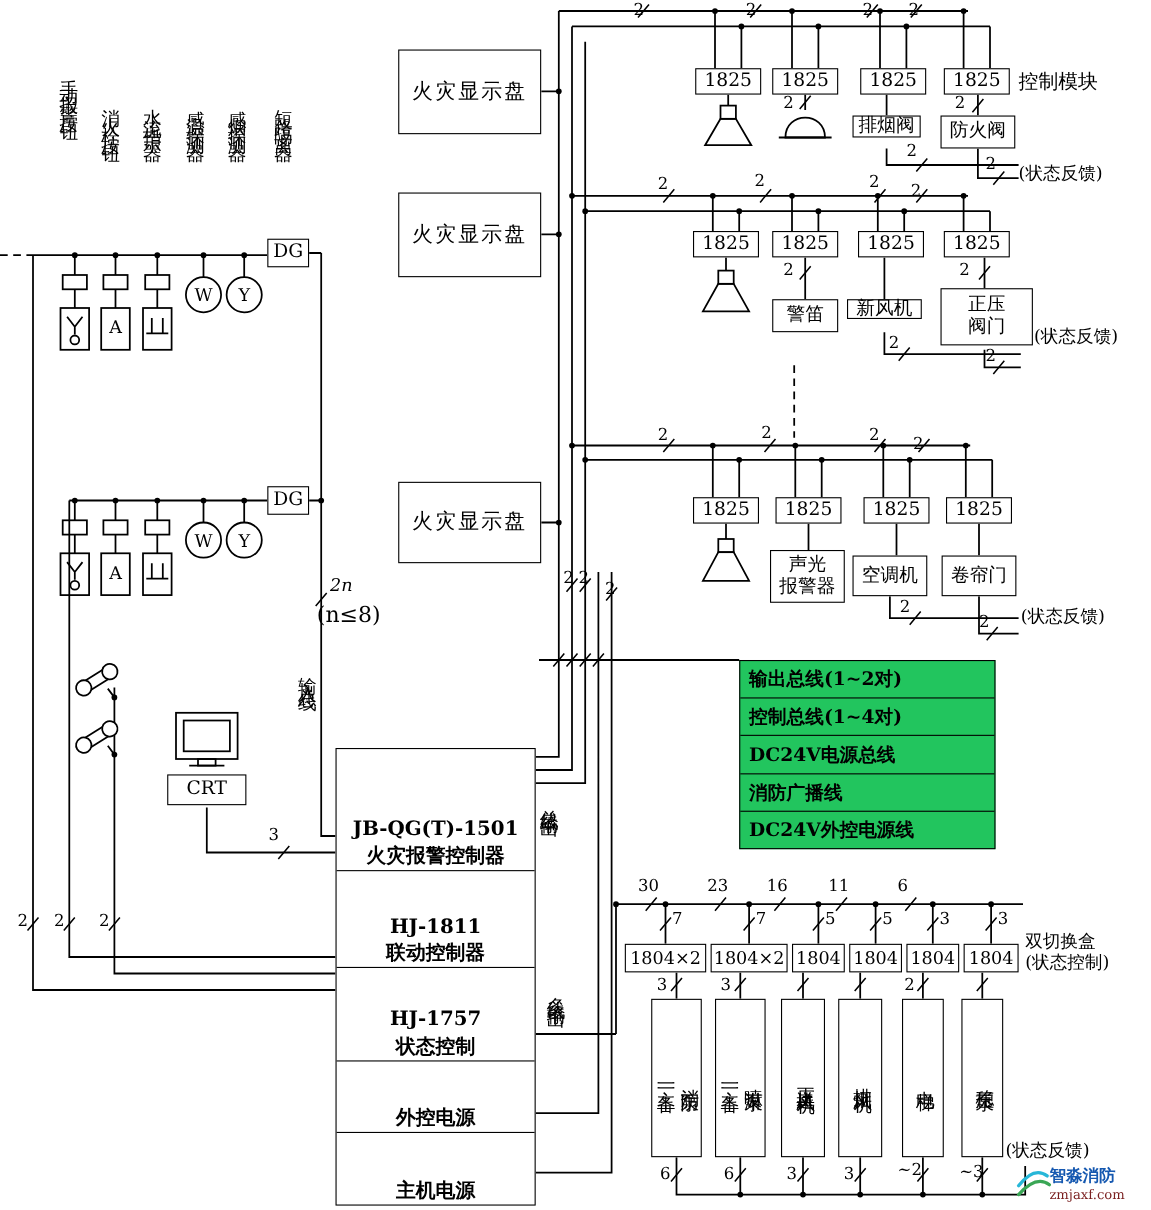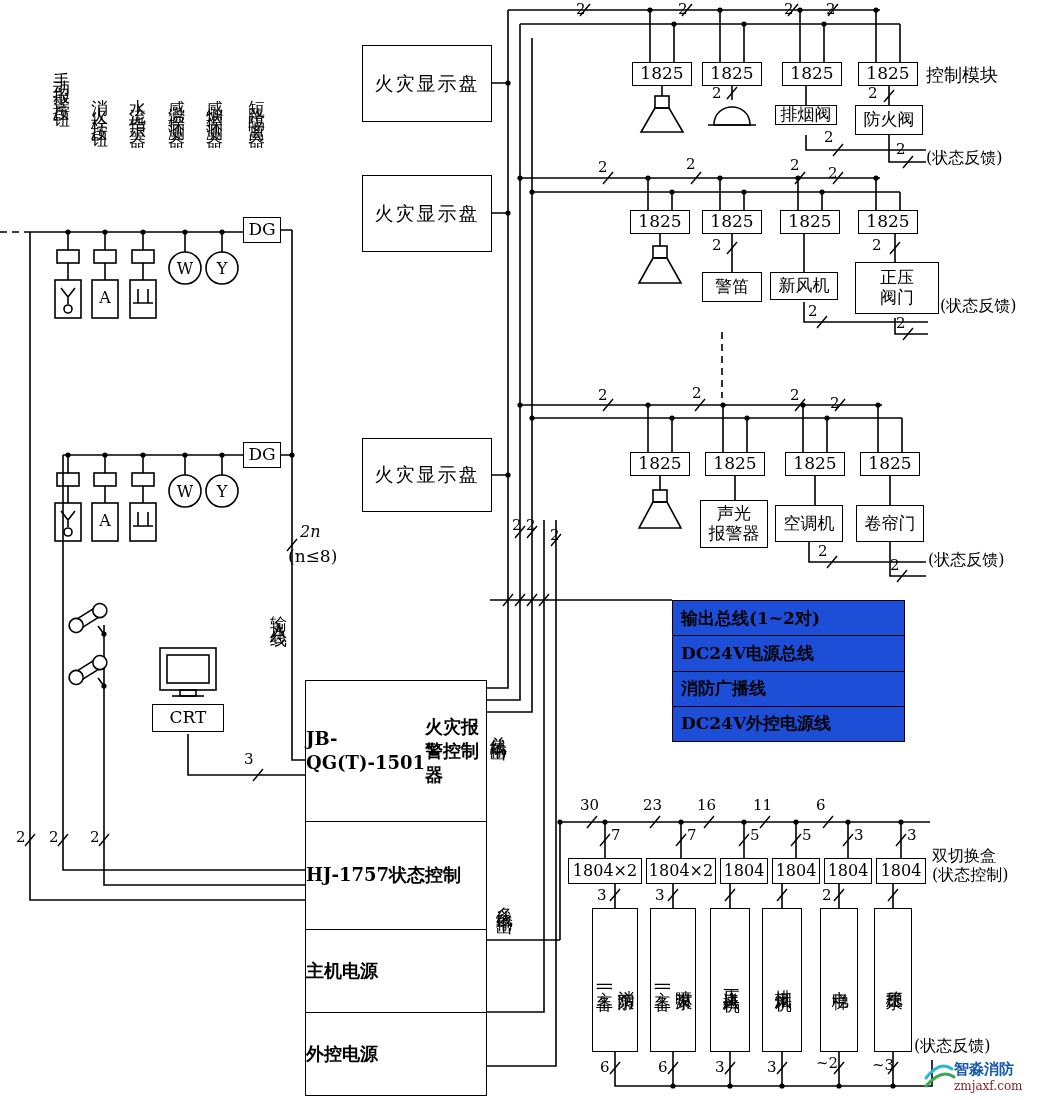--- a/index.html
+++ b/index.html
@@ -8,29 +8,29 @@
           font-family:"DejaVu Serif",serif;color:#000}
   svg{position:absolute;left:0;top:0}
   .box{position:absolute;border:1.6px solid #000;background:#fff;display:flex;flex-direction:column;
        align-items:center;justify-content:center;line-height:1.15;text-align:center;
        font-family:"DejaVu Serif",serif}
   .lbl{position:absolute;font-family:"DejaVu Serif",serif;line-height:1.2}
   .wl{position:absolute;font:15px "DejaVu Serif",serif}
   .vlbl{position:absolute;writing-mode:vertical-rl;text-orientation:upright;
         font-family:"DejaVu Serif",serif}
   .vbox{writing-mode:vertical-rl;text-orientation:upright}
-  .legend{position:absolute;left:672px;top:600px;width:233px;height:142px;border:1.6px solid #000;
-          display:flex;flex-direction:column;background:#1d4ed8}
+  .legend{position:absolute;left:672px;top:600px;width:233px;height:172px;border:1.6px solid #000;
+          display:flex;flex-direction:column;background:#22c55e}
   .legend .row{flex:1;display:flex;align-items:center;padding-left:8px;
                border-bottom:1.6px solid #000;font:600 17px "DejaVu Serif",serif}
   .legend .row:last-child{border-bottom:none}
   .stack{position:absolute;left:305px;top:680px;width:182px;height:416px;border:1.8px solid #000;
          display:flex;flex-direction:column;background:#fff}
-  .sec{border-bottom:1.8px solid #000;display:flex;flex-direction:row;align-items:center;
-       justify-content:flex-start;font:600 18px "DejaVu Serif",serif;line-height:1.35}
+  .sec{border-bottom:1.8px solid #000;display:flex;flex-direction:column;align-items:center;
+       justify-content:flex-end;font:600 18px "DejaVu Serif",serif;line-height:1.35}
   .sec:last-child{border-bottom:none}
   .f17{font-size:17px}.f16{font-size:16px}.f18{font-size:18px}.f19{font-size:19px;letter-spacing:2px}
   .itn{font-style:italic;font-size:16px}
   .leftlab{letter-spacing:8px;font-size:17px}
   .devbox{display:flex;flex-direction:column;align-items:center;justify-content:center;gap:2px;
           font-size:17px;letter-spacing:2px}
   .wm-brand{position:absolute;left:954px;top:1060px;font:700 15px "DejaVu Serif",serif;color:#1558b0}
   .wm-site{position:absolute;left:954px;top:1079px;font:12px "DejaVu Serif",serif;color:#7a1f1f}
 </style>
 </head>
@@ -243,72 +243,77 @@
   <span class="lbl f18" style="left:926px;top:64px">控制模块</span>
   <div class="box f17" style="left:775px;top:105px;width:62px;height:20px">排烟阀</div>
   <div class="box f17" style="left:855px;top:105px;width:68px;height:30px">防火阀</div>
   <span class="lbl f16" style="left:926px;top:148px">(状态反馈)</span>
 
   <div class="box f17" style="left:630px;top:210px;width:60px;height:24px">1825</div>
   <div class="box f17" style="left:702px;top:210px;width:60px;height:24px">1825</div>
   <div class="box f17" style="left:780px;top:210px;width:60px;height:24px">1825</div>
   <div class="box f17" style="left:858px;top:210px;width:60px;height:24px">1825</div>
   <div class="box f17" style="left:702px;top:272px;width:60px;height:30px">警笛</div>
-  <div class="box f17" style="left:770px;top:272px;width:68px;height:28px">新风机</div>
+  <div class="box f17" style="left:770px;top:272px;width:68px;height:18px">新风机</div>
   <div class="box f17" style="left:855px;top:262px;width:84px;height:52px">
     <span>正压</span>
     <span>阀门</span>
   </div>
   <span class="lbl f16" style="left:940px;top:296px">(状态反馈)</span>
 
   <div class="box f17" style="left:630px;top:452px;width:60px;height:24px">1825</div>
   <div class="box f17" style="left:705px;top:452px;width:60px;height:24px">1825</div>
   <div class="box f17" style="left:785px;top:452px;width:60px;height:24px">1825</div>
   <div class="box f17" style="left:860px;top:452px;width:60px;height:24px">1825</div>
   <div class="box f17" style="left:700px;top:500px;width:68px;height:48px">
     <span>声光</span>
     <span>报警器</span>
   </div>
   <div class="box f17" style="left:775px;top:505px;width:68px;height:37px">空调机</div>
   <div class="box f17" style="left:856px;top:505px;width:68px;height:37px">卷帘门</div>
   <span class="lbl f16" style="left:928px;top:550px">(状态反馈)</span>
 
   <div class="legend">
     <div class="row">输出总线(1~2对)</div>
+    <div class="row">控制总线(1~4对)</div>
     <div class="row">DC24V电源总线</div>
     <div class="row">消防广播线</div>
     <div class="row">DC24V外控电源线</div>
   </div>
 
   <div class="stack">
     <div class="sec" style="flex:92">
       <span>JB-QG(T)-1501</span>
       <span>火灾报警控制器</span>
+    </div>
+    <div class="sec" style="flex:73">
+      <span>HJ-1811</span>
+      <span>联动控制器</span>
     </div>
     <div class="sec" style="flex:70">
       <span>HJ-1757</span>
       <span>状态控制</span>
     </div>
     <div class="sec" style="flex:54">
-      <span>主机电源</span>
+      <span>外控电源</span>
       <span></span>
     </div>
     <div class="sec" style="flex:54">
-      <span>外控电源</span>
+      <span>主机电源</span>
       <span></span>
     </div>
   </div>
 
   <div class="box f17" style="left:152px;top:704px;width:72px;height:28px">CRT</div>
 
   <div class="vlbl f17" style="left:268px;top:602px;height:110px;letter-spacing:5px">输入总线</div>
   <div class="vlbl f17" style="left:488px;top:722px;height:58px;letter-spacing:3px">总线输出</div>
   <div class="vlbl f17" style="left:494px;top:893px;height:100px;letter-spacing:4px">多线输出</div>
   <span class="lbl itn" style="left:300px;top:522px">2n</span>
-  <span class="lbl" style="left:288px;top:546px;font-size:17px">(n≤8)</span>
+  <span class="lbl" style="left:288px;top:546px;font-size:20px">(n≤8)</span>
 
   <div class="box f16" style="left:568px;top:858px;width:74px;height:26px">1804×2</div>
   <div class="box f16" style="left:646px;top:858px;width:70px;height:26px">1804×2</div>
   <div class="box f16" style="left:720px;top:858px;width:48px;height:26px">1804</div>
   <div class="box f16" style="left:772px;top:858px;width:48px;height:26px">1804</div>
   <div class="box f16" style="left:824px;top:858px;width:48px;height:26px">1804</div>
   <div class="box f16" style="left:876px;top:858px;width:50px;height:26px">1804</div>
   <div class="lbl f16" style="left:932px;top:846px">
     <span style="display:block">双切换盒</span>
     <span style="display:block">(状态控制)</span>

